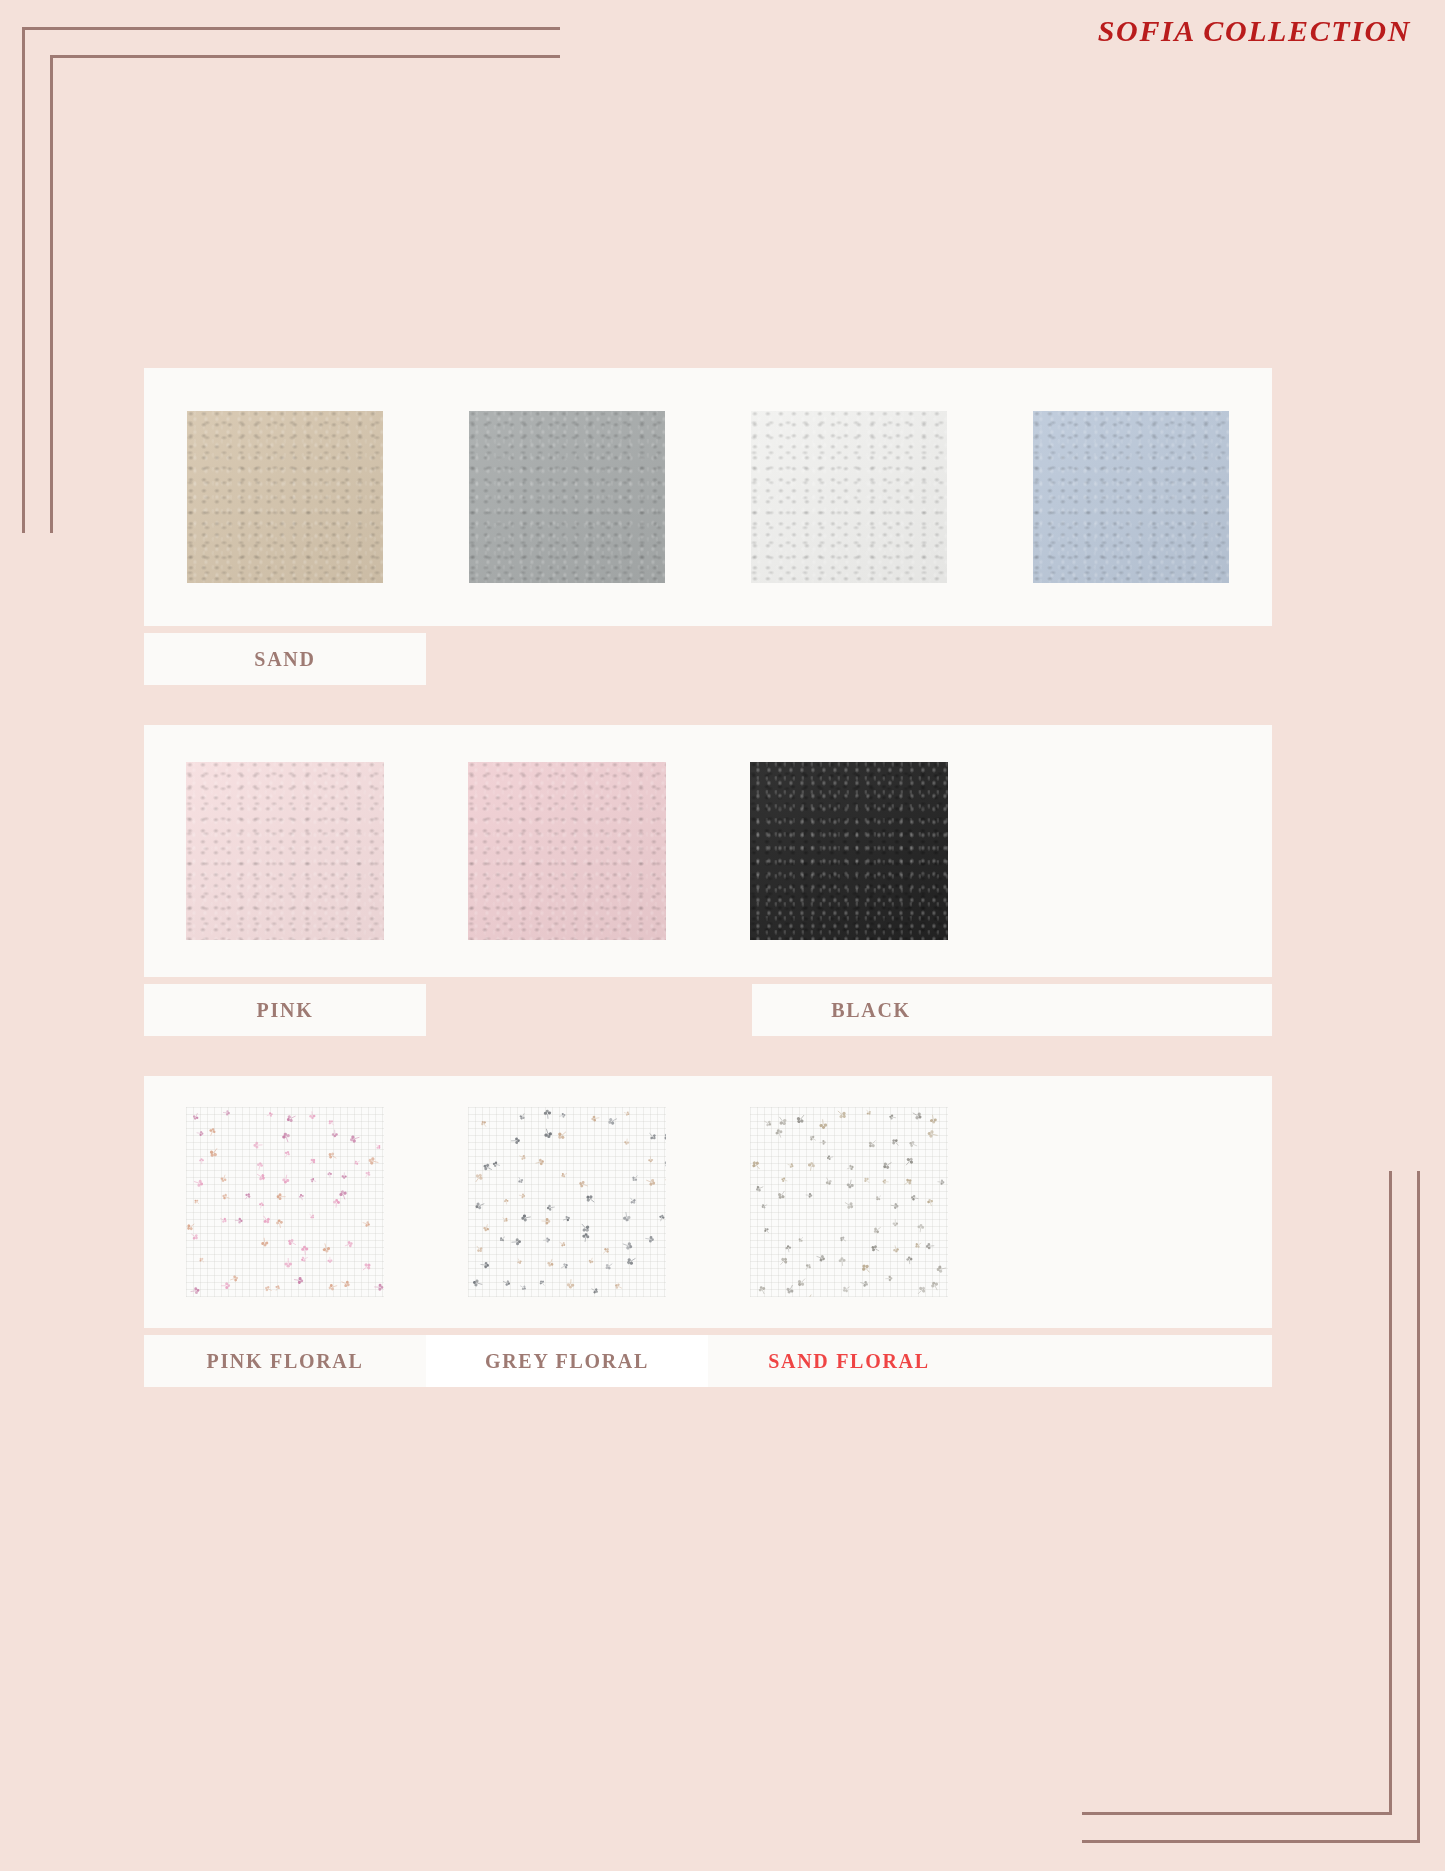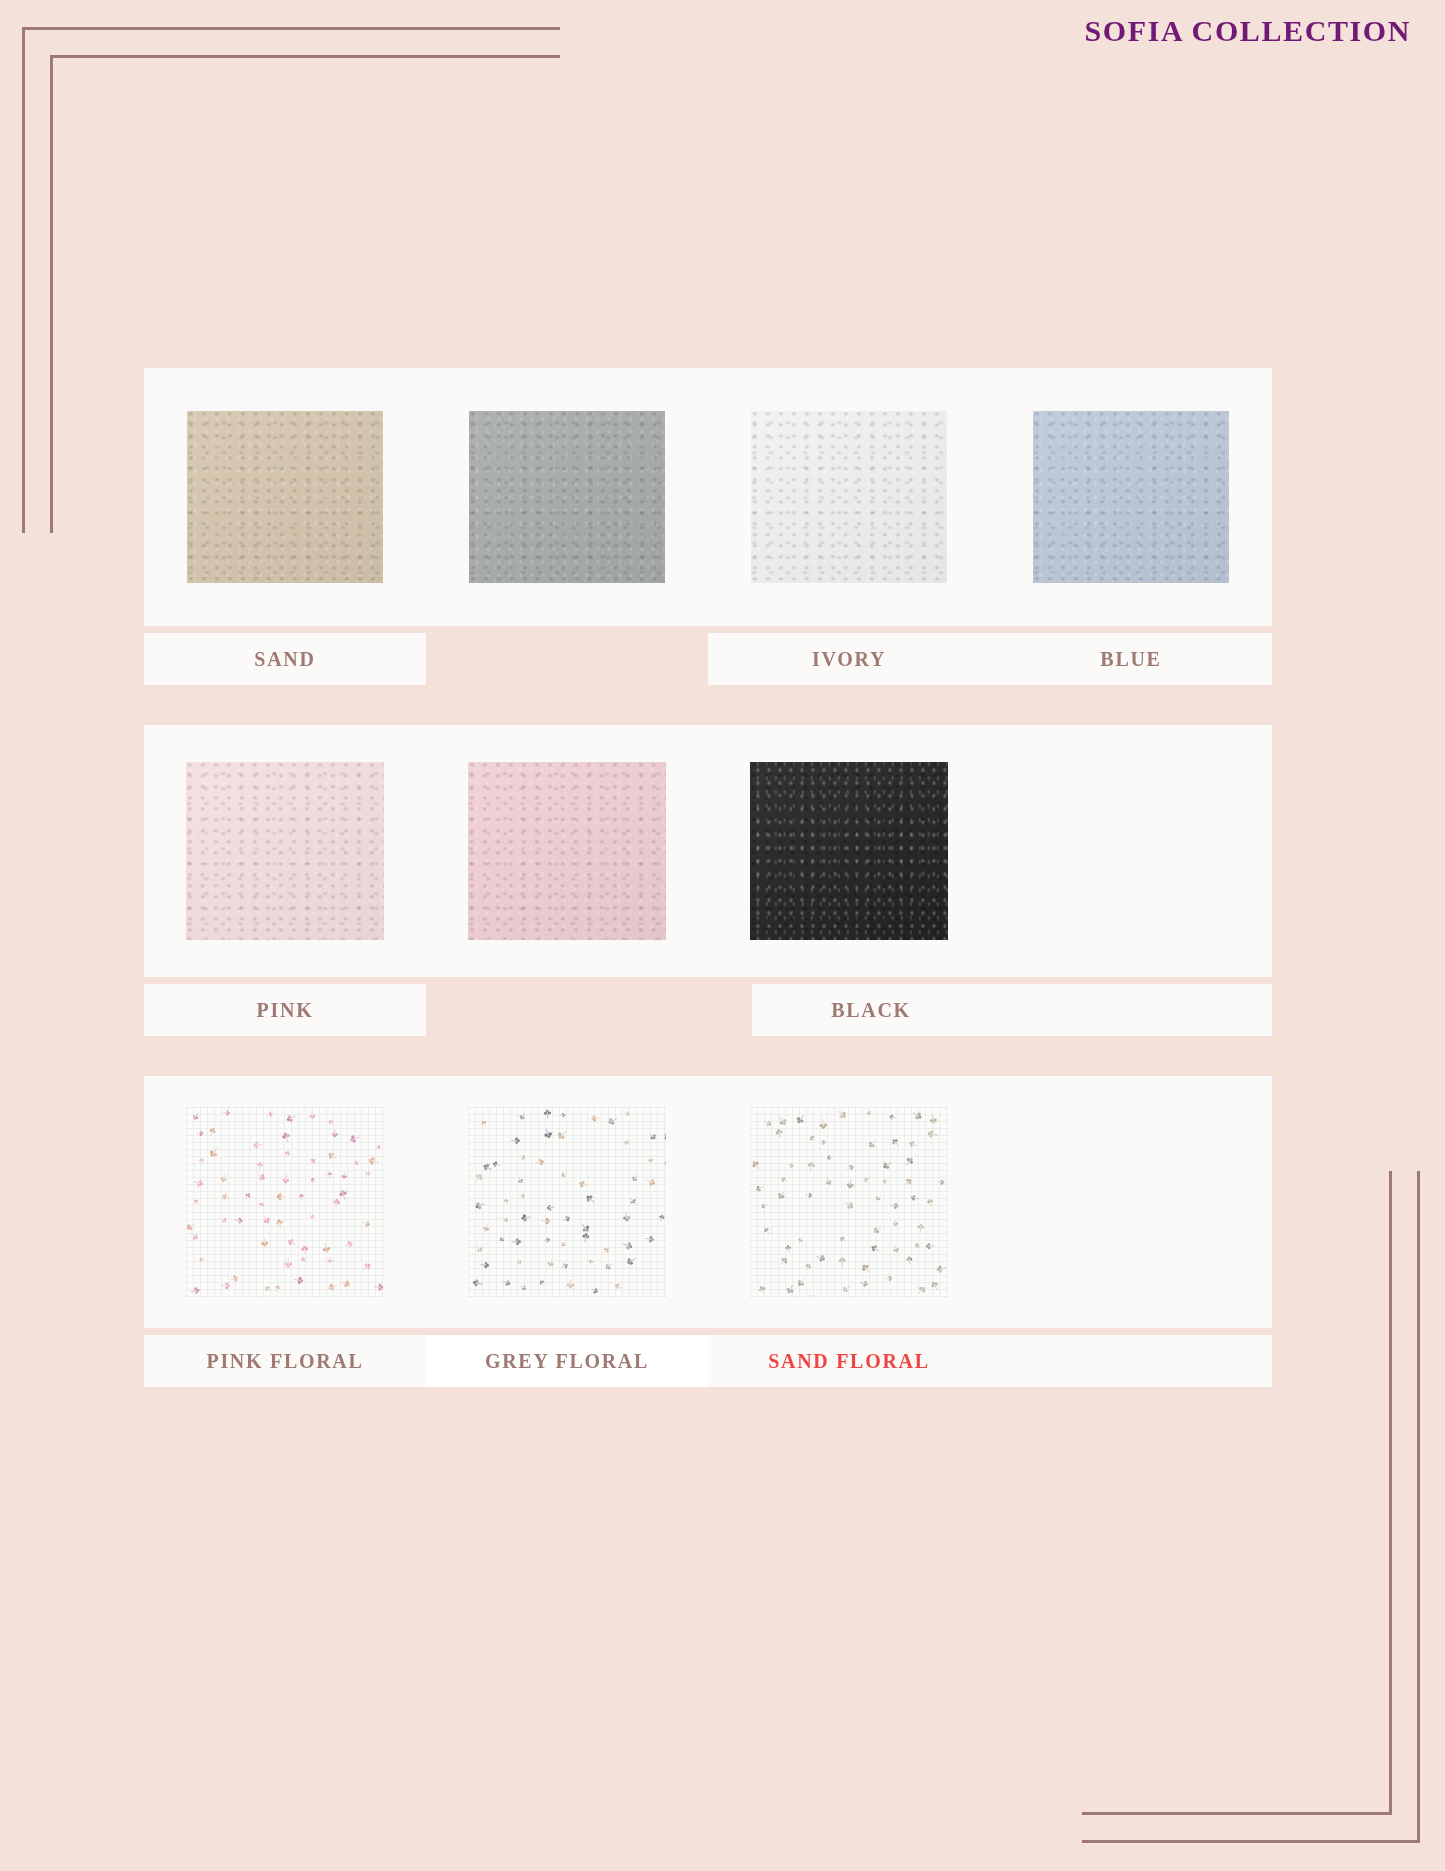--- a/index.html
+++ b/index.html
@@ -161,21 +161,21 @@
 </div>
 
 <div class="corner" id="corner-br">
   <div class="corner-line r-outer-v" style="background: rgb(158, 122, 115);"></div>
   <div class="corner-line r-outer-h" style="background: rgb(158, 122, 115);"></div>
   <div class="corner-line r-inner-v" style="background: rgb(158, 122, 115);"></div>
   <div class="corner-line r-inner-h" style="background: rgb(158, 122, 115);"></div>
 </div>
 
 <div class="page-header">
-  <div class="page-title" style="color: #701a75;">SOFIA COLLECTION</div>
+  <div class="page-title" style="color: #b91c1c; font-style: italic;">SOFIA COLLECTION</div>
 </div>
 
 <div class="swatch-grid">
 
   <div class="grid-row row-1">
     <div class="swatch-cell">
       <div class="swatch-card" style="background: rgb(251, 250, 248);">
         <div class="swatch-chip">
           <div class="tex-leather" style="background-color: rgb(214, 198, 174); background-image: radial-gradient(5px 4px at 30% 25%, rgba(0, 0, 0, 0.16) 0%, transparent 62%), radial-gradient(4px 5px at 72% 62%, rgba(255, 255, 255, 0.23) 0%, transparent 60%), radial-gradient(6px 4px at 18% 78%, rgba(0, 0, 0, 0.13) 0%, transparent 58%), radial-gradient(3px 6px at 88% 14%, rgba(255, 255, 255, 0.13) 0%, transparent 62%), linear-gradient(145deg, rgba(255, 255, 255, 0.07), rgba(0, 0, 0, 0.05)); background-size: 13px 11px, 11px 13px, 17px 15px, 9px 14px, 100% 100%;"></div>
         </div>
@@ -192,33 +192,27 @@
         </div>
       </div>
     </div>
 
     <div class="swatch-cell">
       <div class="swatch-card" style="background: rgb(251, 250, 248);">
         <div class="swatch-chip">
           <div class="tex-leather" style="background-color: rgb(241, 241, 239); background-image: radial-gradient(5px 4px at 30% 25%, rgba(0, 0, 0, 0.16) 0%, transparent 62%), radial-gradient(4px 5px at 72% 62%, rgba(255, 255, 255, 0.23) 0%, transparent 60%), radial-gradient(6px 4px at 18% 78%, rgba(0, 0, 0, 0.13) 0%, transparent 58%), radial-gradient(3px 6px at 88% 14%, rgba(255, 255, 255, 0.13) 0%, transparent 62%), linear-gradient(145deg, rgba(255, 255, 255, 0.07), rgba(0, 0, 0, 0.05)); background-size: 13px 11px, 11px 13px, 17px 15px, 9px 14px, 100% 100%;"></div>
         </div>
       </div>
-      <div class="label-card" style="background: rgb(251, 250, 248);">
-        <div class="swatch-label" style="color: rgb(158, 122, 115);">IVORY</div>
-      </div>
     </div>
 
     <div class="swatch-cell">
       <div class="swatch-card" style="background: rgb(251, 250, 248);">
         <div class="swatch-chip">
           <div class="tex-leather" style="background-color: rgb(188, 201, 218); background-image: radial-gradient(5px 4px at 30% 25%, rgba(0, 0, 0, 0.16) 0%, transparent 62%), radial-gradient(4px 5px at 72% 62%, rgba(255, 255, 255, 0.23) 0%, transparent 60%), radial-gradient(6px 4px at 18% 78%, rgba(0, 0, 0, 0.13) 0%, transparent 58%), radial-gradient(3px 6px at 88% 14%, rgba(255, 255, 255, 0.13) 0%, transparent 62%), linear-gradient(145deg, rgba(255, 255, 255, 0.07), rgba(0, 0, 0, 0.05)); background-size: 13px 11px, 11px 13px, 17px 15px, 9px 14px, 100% 100%;"></div>
         </div>
-      </div>
-      <div class="label-card" style="background: rgb(251, 250, 248);">
-        <div class="swatch-label" style="color: rgb(158, 122, 115);">BLUE</div>
       </div>
     </div>
   </div>
 
   <div class="grid-row row-2">
     <div class="swatch-cell">
       <div class="swatch-card" style="background: rgb(251, 250, 248);">
         <div class="swatch-chip">
           <div class="tex-leather" style="background-color: rgb(246, 222, 223); background-image: radial-gradient(5px 4px at 30% 25%, rgba(0, 0, 0, 0.16) 0%, transparent 62%), radial-gradient(4px 5px at 72% 62%, rgba(255, 255, 255, 0.23) 0%, transparent 60%), radial-gradient(6px 4px at 18% 78%, rgba(0, 0, 0, 0.13) 0%, transparent 58%), radial-gradient(3px 6px at 88% 14%, rgba(255, 255, 255, 0.13) 0%, transparent 62%), linear-gradient(145deg, rgba(255, 255, 255, 0.07), rgba(0, 0, 0, 0.05)); background-size: 13px 11px, 11px 13px, 17px 15px, 9px 14px, 100% 100%;"></div>
         </div>

